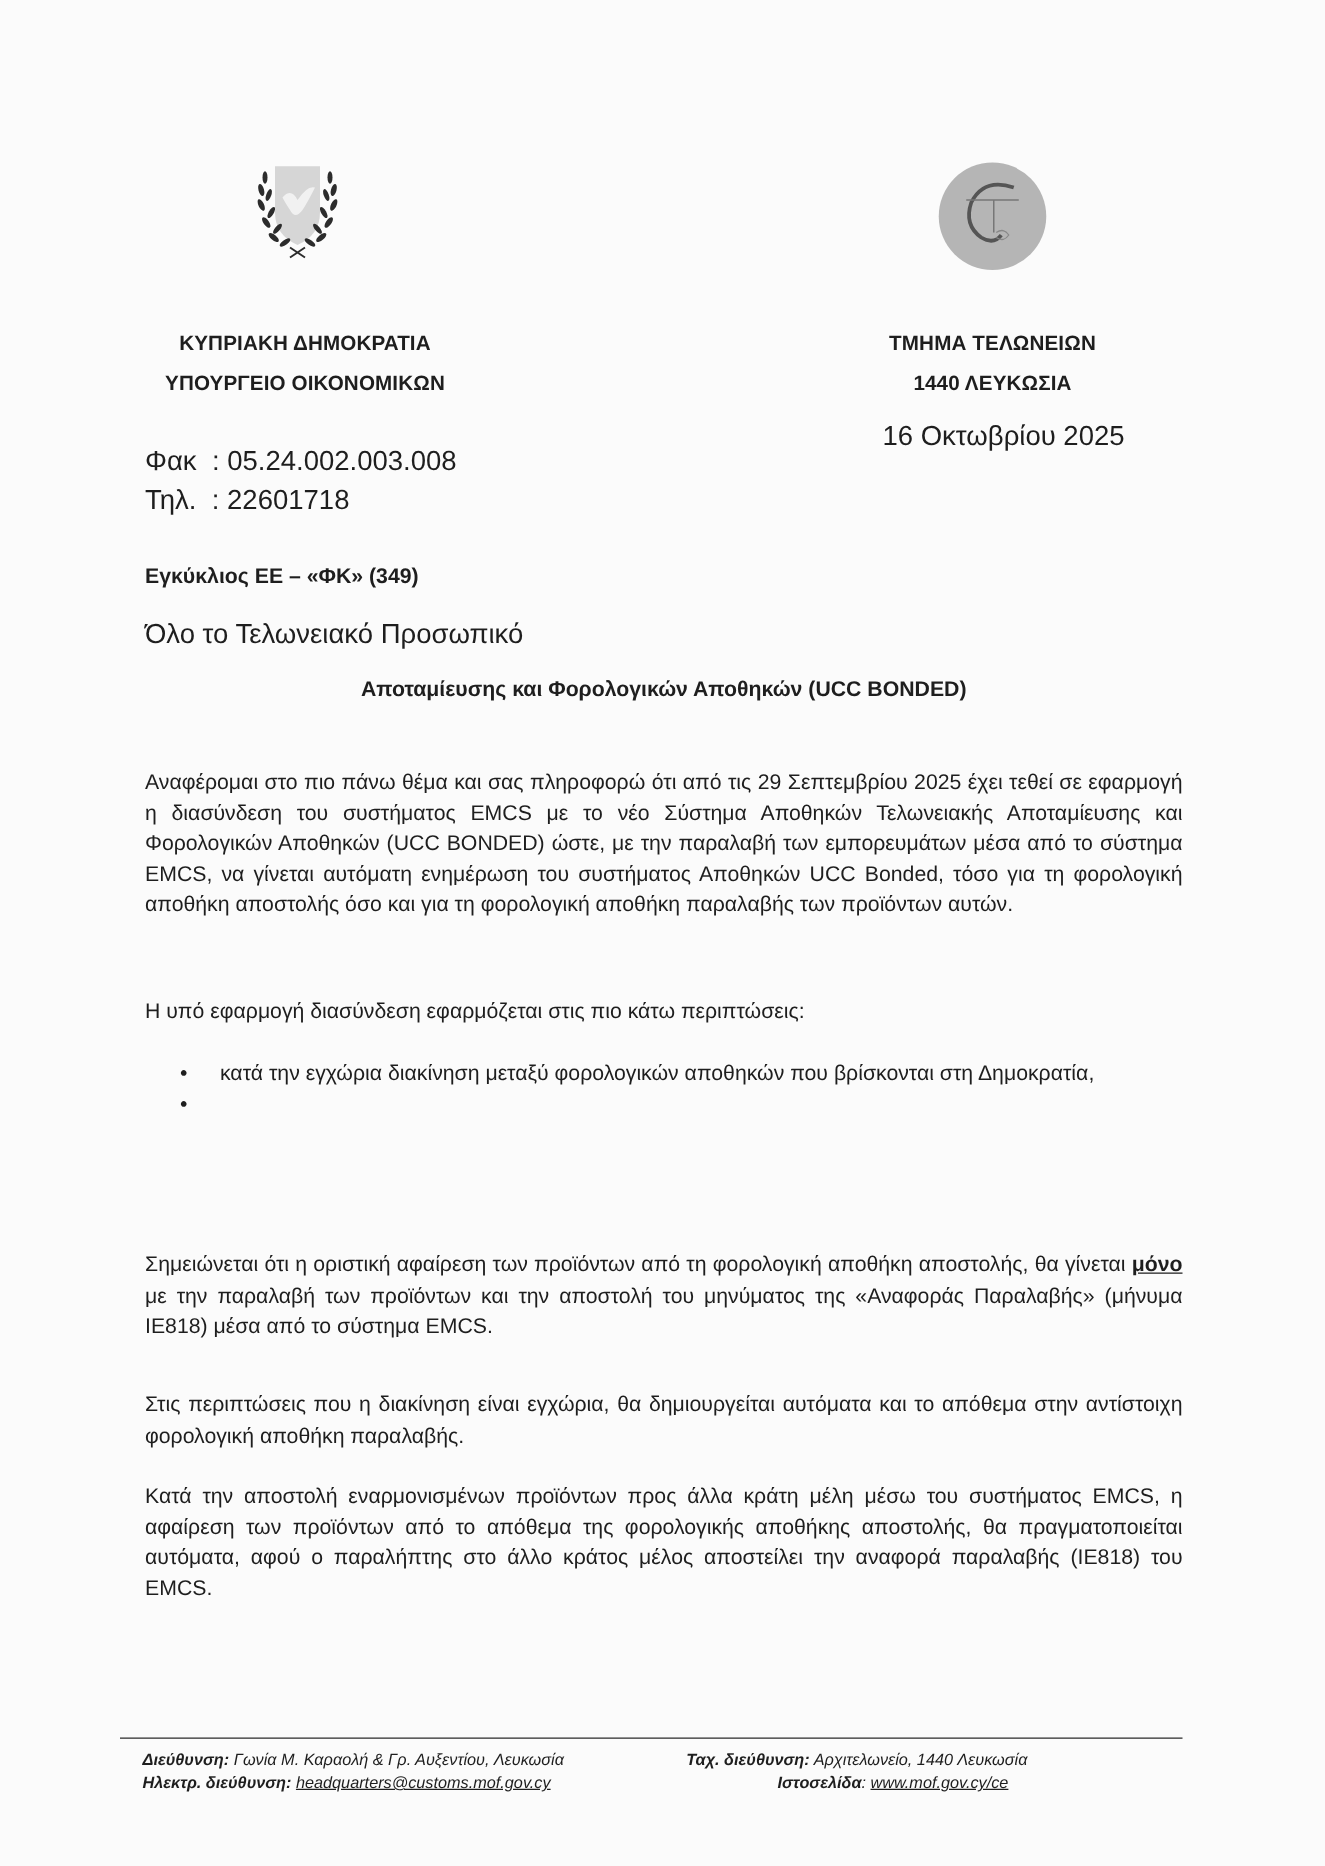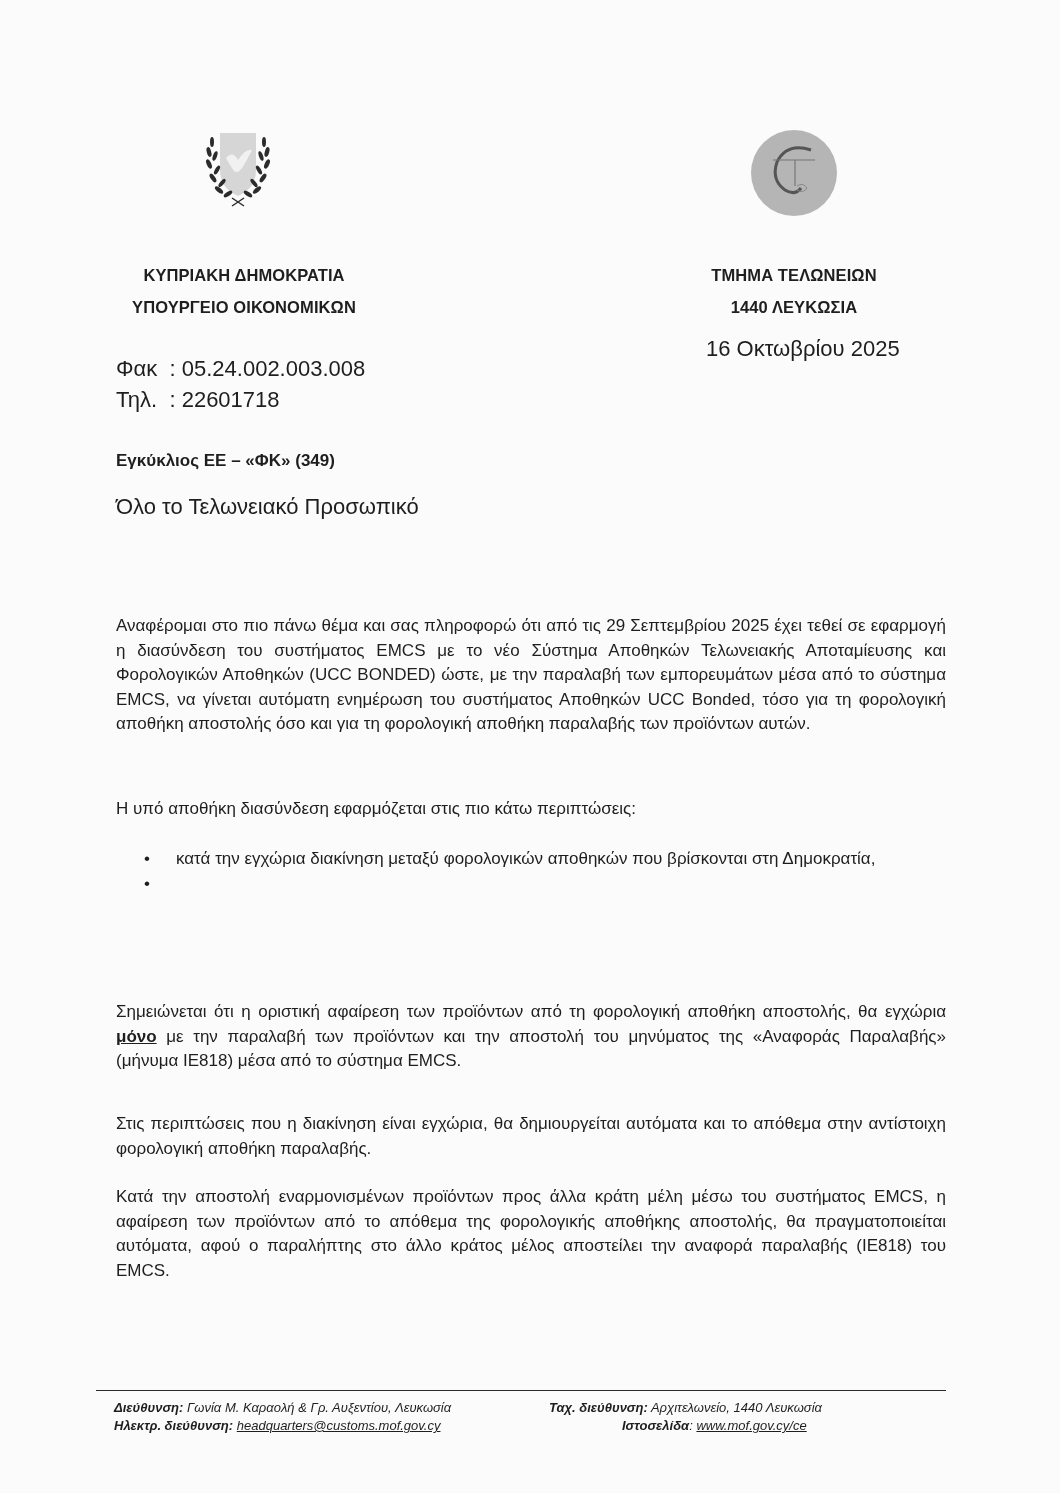--- a/index.html
+++ b/index.html
@@ -77,37 +77,38 @@
 <div class="abs t16" style="left:116px; top:388px;">
   <span>Τηλ.</span>
   <span>&nbsp;:&nbsp;</span><span>22601718</span>
 </div>
 <div class="abs t16" style="left:706px; top:337px;">16 Οκτωβρίου 2025</div>
 
 <div class="abs" style="left:116px; top:451px; font-size:17px; font-weight:bold;">Εγκύκλιος ΕΕ – «ΦΚ» (349)</div>
 <div class="abs t16" style="left:116px; top:495px;">Όλο το Τελωνειακό Προσωπικό</div>
 
 <div class="abs" style="left:116px; top:540px; width:830px; text-align:center; font-weight:bold; font-size:17px; line-height:24px;">
+  <div>Αποταμίευσης και Φορολογικών Αποθηκών (UCC BONDED)</div>
 </div>
 
 <div class="body-p" style="top:614px;">Αναφέρομαι στο πιο πάνω θέμα και σας πληροφορώ ότι από τις 29 Σεπτεμβρίου 2025 έχει τεθεί σε εφαρμογή η διασύνδεση του συστήματος EMCS με το νέο Σύστημα Αποθηκών Τελωνειακής Αποταμίευσης και Φορολογικών Αποθηκών (UCC BONDED) ώστε, με την παραλαβή των εμπορευμάτων μέσα από το σύστημα EMCS, να γίνεται αυτόματη ενημέρωση του συστήματος Αποθηκών UCC Bonded, τόσο για τη φορολογική αποθήκη αποστολής όσο και για τη φορολογική αποθήκη παραλαβής των προϊόντων αυτών.</div>
 
-<div class="body-p" style="top:797px;">Η υπό αποθήκη διασύνδεση εφαρμόζεται στις πιο κάτω περιπτώσεις:</div>
+<div class="body-p" style="top:797px;">Η υπό εφαρμογή διασύνδεση εφαρμόζεται στις πιο κάτω περιπτώσεις:</div>
 
 <ul class="bullets" style="top:847px;">
   <li>
     <span class="dot">•</span>
     <span>κατά την εγχώρια διακίνηση μεταξύ φορολογικών αποθηκών που βρίσκονται στη Δημοκρατία,</span>
   </li>
   <li>
     <span class="dot">•</span>
   </li>
 </ul>
 
-<div class="body-p" style="top:1000px;"><span>Σημειώνεται ότι η οριστική αφαίρεση των προϊόντων από τη φορολογική αποθήκη αποστολής, θα εγχώρια </span><span class="under">μόνο</span><span> με την παραλαβή των προϊόντων και την αποστολή του μηνύματος της «Αναφοράς Παραλαβής» (μήνυμα IE818) μέσα από το σύστημα EMCS.</span></div>
+<div class="body-p" style="top:1000px;"><span>Σημειώνεται ότι η οριστική αφαίρεση των προϊόντων από τη φορολογική αποθήκη αποστολής, θα γίνεται </span><span class="under">μόνο</span><span> με την παραλαβή των προϊόντων και την αποστολή του μηνύματος της «Αναφοράς Παραλαβής» (μήνυμα IE818) μέσα από το σύστημα EMCS.</span></div>
 
 <div class="body-p" style="top:1112px;">Στις περιπτώσεις που η διακίνηση είναι εγχώρια, θα δημιουργείται αυτόματα και το απόθεμα στην αντίστοιχη φορολογική αποθήκη παραλαβής.</div>
 
 <div class="body-p" style="top:1185px;">Κατά την αποστολή εναρμονισμένων προϊόντων προς άλλα κράτη μέλη μέσω του συστήματος EMCS, η αφαίρεση των προϊόντων από το απόθεμα της φορολογικής αποθήκης αποστολής, θα πραγματοποιείται αυτόματα, αφού ο παραλήπτης στο άλλο κράτος μέλος αποστείλει την αναφορά παραλαβής (IE818) του EMCS.</div>
 
 <div class="abs" style="left:96px; top:1390px; width:850px; height:0; border-top:1.5px solid #2a2a2a;"></div>
 
 <div class="abs footer" style="left:114px; top:1399px;">
   <b>Διεύθυνση:</b>
   <span>Γωνία Μ. Καραολή &amp; Γρ. Αυξεντίου, Λευκωσία</span>

